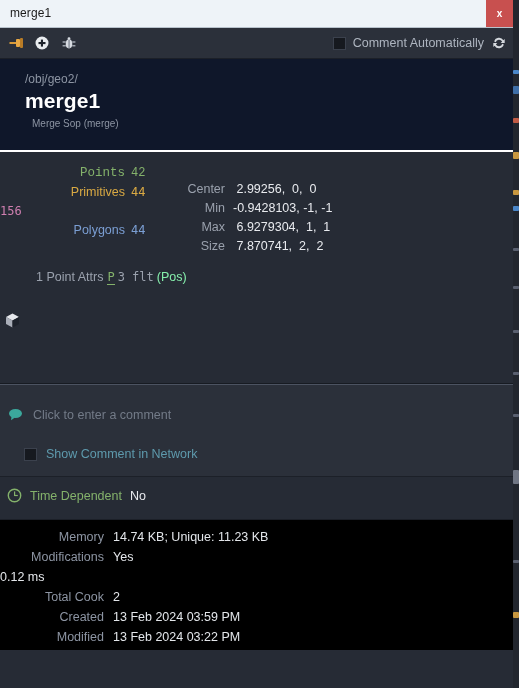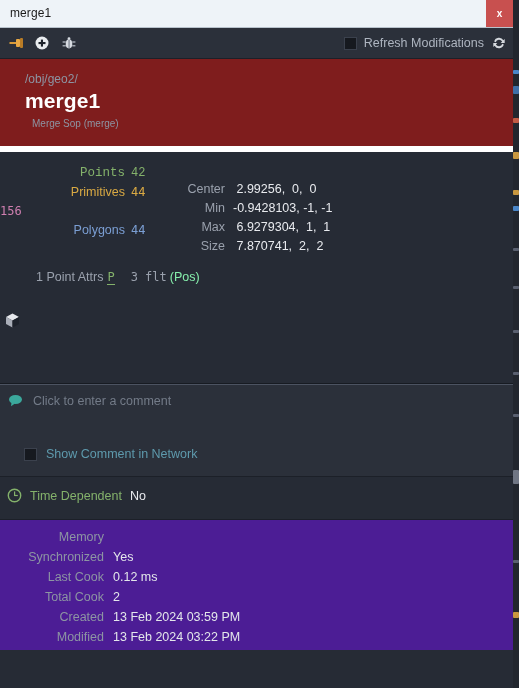--- a/index.html
+++ b/index.html
@@ -120,22 +120,22 @@
     cursor: pointer;
     display: flex;
     align-items: center;
     justify-content: center;
   }
 
   
   #node-header {
     position: relative;
     height: 93px;
-    background: #7f1d1d;
-    border-bottom: 6px solid #ffffff;
+    background: #0f172a;
+    border-bottom: 2px solid #ffffff;
     padding: 12px 0 0 25px;
     box-sizing: border-box;
   }
   #node-path {
     font-size: 12px;
     color: #8d95a3;
     line-height: 16px;
   }
   #node-name {
     font-size: 21px;
@@ -227,21 +227,21 @@
     color: #84b26b;
     border-bottom: 1px solid #84b26b;
     font-family: "DejaVu Sans Mono", monospace;
     font-size: 12px;
     margin-left: 4px;
   }
   #attrs-line .attr-detail {
     color: #9aa1ad;
     font-family: "DejaVu Sans Mono", monospace;
     font-size: 12px;
-    margin-left: 16px;
+    margin-left: 3px;
   }
   #attrs-line .attr-pos {
     color: #86efac;
     margin-left: 3px;
   }
 
   
   #groups-highlight {
     position: absolute;
     left: 38px;
@@ -309,21 +309,21 @@
   #comment-section {
     position: relative;
     height: 91px;
     background: #2b303a;
     border-top: 1px solid #4c5361;
     border-bottom: 1px solid #1c2028;
   }
   #comment-row {
     position: absolute;
     left: 7px;
-    top: 7px;
+    top: 21px;
     display: flex;
     align-items: center;
     gap: 9px;
     cursor: text;
   }
   #comment-placeholder {
     font-size: 12.5px;
     color: #737b88;
   }
   #show-comment-row {
@@ -359,21 +359,21 @@
     color: #84b26b;
   }
   #time-value {
     font-size: 12.5px;
     color: #e8eaee;
   }
 
   
   #info-section {
     position: relative;
-    background: #4c1d95;
+    background: #000000;
     padding-top: 10px;
   }
   .info-row {
     display: flex;
     align-items: baseline;
     height: 20px;
   }
   .info-label {
     width: 104px;
     text-align: right;
@@ -435,21 +435,21 @@
         <rect x="2.6" y="7.4" width="3.2" height="1.2" fill="#b9bfc8"></rect>
         <rect x="12.2" y="7.4" width="3.2" height="1.2" fill="#b9bfc8"></rect>
         <rect x="2.6" y="11.2" width="3.2" height="1.2" fill="#b9bfc8"></rect>
         <rect x="12.2" y="11.2" width="3.2" height="1.2" fill="#b9bfc8"></rect>
         <rect x="8.6" y="5.6" width="0.9" height="8.6" fill="#5b6270"></rect>
       </svg>
     </div>
 
     <div id="refresh-group">
       <div class="chk" id="refresh-checkbox"></div>
-      <div id="refresh-label">Refresh Modifications</div>
+      <div id="refresh-label">Comment Automatically</div>
       <div id="refresh-icon">
         <svg width="16" height="16" viewBox="0 0 16 16">
           <path d="M3.2 6.4 A5 5 0 0 1 12.4 5.3 L13.7 4.0 L13.7 8.0 L9.7 8.0 L11.1 6.6 A3.5 3.5 0 0 0 4.7 7.2 Z" fill="#d5d9de"></path>
           <path d="M12.8 9.6 A5 5 0 0 1 3.6 10.7 L2.3 12.0 L2.3 8.0 L6.3 8.0 L4.9 9.4 A3.5 3.5 0 0 0 11.3 8.8 Z" fill="#d5d9de"></path>
         </svg>
       </div>
     </div>
   </div>
 
   <div id="node-header">
@@ -549,27 +549,27 @@
         <rect x="7.4" y="6.9" width="3.4" height="1.2" fill="#84b26b"></rect>
       </svg>
       <div id="time-label">Time Dependent</div>
       <div id="time-value">No</div>
     </div>
   </div>
 
   <div id="info-section">
     <div class="info-row">
       <div class="info-label">Memory</div>
+      <div class="info-value">14.74 KB; Unique: 11.23 KB</div>
     </div>
     <div class="info-row">
-      <div class="info-label">Synchronized</div>
+      <div class="info-label">Modifications</div>
       <div class="info-value">Yes</div>
     </div>
     <div class="info-row">
-      <div class="info-label">Last Cook</div>
       <div class="info-value">0.12 ms</div>
     </div>
     <div class="info-row">
       <div class="info-label">Total Cook</div>
       <div class="info-value">2</div>
     </div>
     <div class="info-row">
       <div class="info-label">Created</div>
       <div class="info-value">13 Feb 2024 03:59 PM</div>
     </div>

